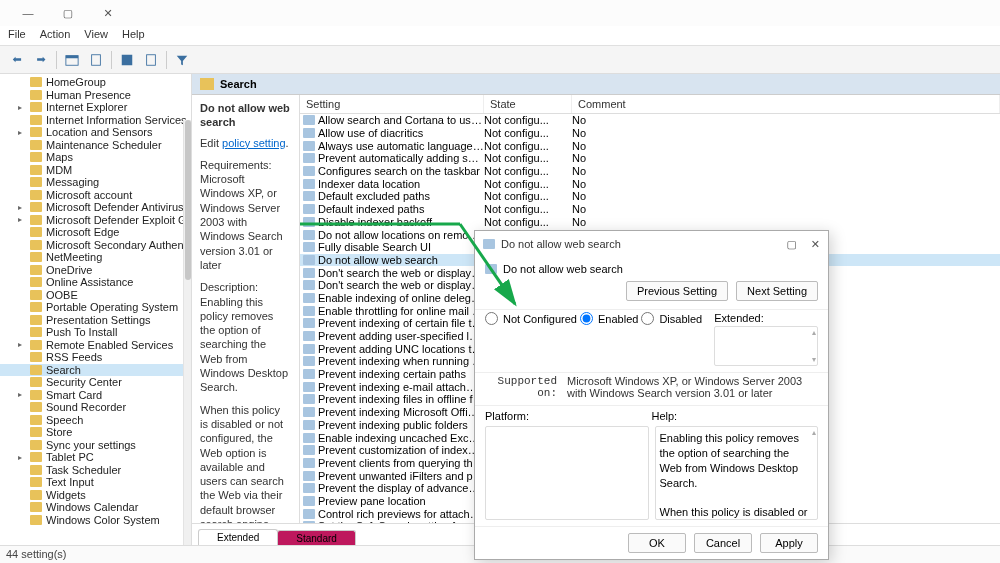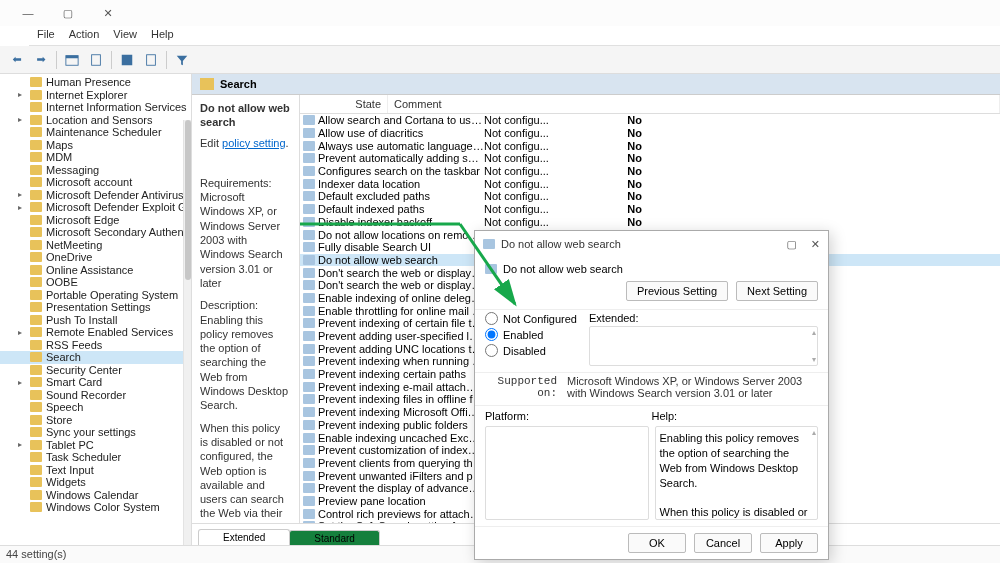--- a/index.html
+++ b/index.html
@@ -1,21 +1,21 @@
 <!DOCTYPE html>
 <html><head>
 <meta charset="utf-8">
 <style>
 * { margin: 0; padding: 0; box-sizing: border-box; font-family: "Segoe UI", Tahoma, sans-serif; font-size: 11px; }
 body { background: #fff; width: 1000px; height: 563px; overflow: hidden; position: relative; }
 .titlebar { height: 26px; display: flex; align-items: center; padding: 0 8px; color: #333; background: #fcfcfc; }
 .titlebar .title { flex: 1; }
 .titlebar .winbtns { display: flex; gap: 0; }
 .titlebar .winbtn { width: 40px; height: 26px; display: flex; align-items: center; justify-content: center; color: #555; cursor: pointer; }
-.menubar { height: 20px; display: flex; gap: 14px; padding: 2px 8px; color: #333; background: #fff; border-bottom: 1px solid #e0e0e0; margin-left: 29px; }
+.menubar { height: 20px; display: flex; gap: 14px; padding: 2px 8px; color: #333; background: #fff; border-bottom: 1px solid #e0e0e0; }
 .menubar span { cursor: pointer; }
 .toolbar { height: 28px; display: flex; align-items: center; gap: 2px; padding: 2px 6px; border-bottom: 1px solid #ddd; background: #f5f5f5; }
 .toolbar .tbtn { width: 22px; height: 22px; display: flex; align-items: center; justify-content: center; color: #3b6fa0; cursor: pointer; border-radius: 2px; }
 .toolbar .sep { width: 1px; height: 18px; background: #ccc; margin: 0 2px; }
 .main { display: flex; height: calc(563px - 26px - 20px - 28px - 18px); }
 .tree { width: 192px; border-right: 1px solid #ddd; overflow-y: auto; padding: 2px 0; position: relative; }
 .tree-item { display: flex; align-items: center; padding: 1px 4px 1px 30px; white-space: nowrap; cursor: pointer; height: 12.5px; color: #222; }
 .tree-item.sel { background: #cde6f7; }
 .tree-item .caret { position: absolute; left: 18px; color: #666; font-size: 8px; }
 .tree-item .folder { width: 12px; height: 10px; background: #e8c25a; border-radius: 1px; margin-right: 4px; flex-shrink: 0; }
@@ -23,47 +23,47 @@
 .content-header { background: #d8e4f0; padding: 4px 8px; font-weight: bold; border-bottom: 1px solid #ccc; display: flex; align-items: center; }
 .content-header .folder { width: 14px; height: 12px; background: #e8c25a; margin-right: 6px; }
 .content-body { flex: 1; display: flex; overflow: hidden; }
 .desc-pane { width: 108px; padding: 6px 8px; border-right: 1px solid #ddd; overflow: hidden; font-size: 10px; color: #333; line-height: 1.3; }
 .desc-pane .pname { font-weight: bold; margin-bottom: 6px; }
 .desc-pane a { color: #0066cc; text-decoration: underline; cursor: pointer; }
 .settings-list { flex: 1; overflow: hidden; }
 .col-headers { display: flex; border-bottom: 1px solid #ddd; background: #fff; }
 .col-headers div { padding: 3px 6px; border-right: 1px solid #eee; color: #333; }
 .col-setting { width: 184px; }
-.col-state { width: 88px; text-align: right; }
+.col-state { width: 88px; text-align: left; }
 .col-comment { flex: 1; }
 .rows { overflow-y: auto; }
 .row { display: flex; padding: 0 0; height: 12.7px; align-items: center; cursor: pointer; }
 .row.sel { background: #cde6f7; }
 .row .s-icon { width: 12px; height: 10px; margin: 0 3px 0 3px; background: #a8c5e0; border-radius: 1px; flex-shrink: 0; }
 .row .s-name { width: 166px; white-space: nowrap; overflow: hidden; text-overflow: ellipsis; }
 .row .s-state { width: 88px; overflow: hidden; white-space: nowrap; text-overflow: ellipsis; }
-.row .s-comment { width: 70px; text-align: right; font-weight: bold; }
+.row .s-comment { width: 70px; text-align: left; }
 .tabs { height: 22px; display: flex; align-items: flex-end; gap: 0; padding-left: 6px; border-top: 1px solid #ddd; }
-.tab { padding: 2px 24px; border: 1px solid #ccc; border-bottom: none; border-radius: 3px 3px 0 0; background: #fff; cursor: pointer; font-size: 10px; margin-right: -1px; }
-.tab.active { background: #15803d; font-weight: normal; position: relative; top: 1px; }
+.tab { padding: 2px 18px; border: 1px solid #ccc; border-bottom: none; border-radius: 3px 3px 0 0; background: #fff; cursor: pointer; font-size: 10px; margin-right: -1px; }
+.tab.active { background: #be185d; font-weight: normal; position: relative; top: 1px; }
 .statusbar { height: 18px; padding: 2px 6px; border-top: 1px solid #ddd; color: #444; font-size: 10px; background: #fafafa; }
 
 
 .dialog { position: absolute; left: 474px; top: 230px; width: 355px; height: 330px; background: #fff; border: 1px solid #aaa; box-shadow: 3px 3px 14px rgba(0,0,0,.18); display: flex; flex-direction: column; }
 .dlg-title { height: 26px; display: flex; align-items: center; padding: 0 8px; color: #333; }
 .dlg-title .t { flex: 1; display: flex; align-items: center; gap: 6px; }
 .dlg-title .s-icon { width: 12px; height: 10px; background: #a8c5e0; border-radius: 1px; }
 .dlg-title .wb { display: flex; gap: 14px; color: #555; }
 .dlg-title .wb span { cursor: pointer; }
 .dlg-sub { padding: 6px 10px; display: flex; align-items: center; gap: 6px; }
 .dlg-sub .s-icon { width: 12px; height: 10px; background: #a8c5e0; border-radius: 1px; }
 .dlg-nav { display: flex; justify-content: flex-end; gap: 8px; padding: 0 10px 8px; }
 .dlg-nav button { padding: 3px 10px; border: 1px solid #bbb; background: #fafafa; border-radius: 2px; cursor: pointer; font-size: 11px; }
 .dlg-grid { display: flex; padding: 2px 10px 6px; gap: 12px; align-items: flex-start; border-top: 1px solid #eee; border-bottom: 1px solid #eee; }
-.dlg-radios { display: flex; flex-direction: column; gap: 3px; padding-top: 0; }
+.dlg-radios { display: flex; flex-direction: row; gap: 3px; padding-top: 0; }
 .dlg-radios label { display: flex; align-items: center; gap: 5px; cursor: pointer; }
 .dlg-comment { flex: 1; }
 .dlg-comment .clabel { margin-bottom: 2px; }
 .dlg-comment .cbox { height: 40px; border: 1px solid #ddd; border-radius: 2px; position: relative; }
 .scroll-hint-r { position: absolute; right: 1px; top: 1px; color: #aaa; font-size: 8px; }
 .scroll-hint-b { position: absolute; right: 1px; bottom: 1px; color: #aaa; font-size: 8px; }
 .dlg-support { display: flex; padding: 2px 10px 6px; gap: 10px; font-size: 10.5px; border-bottom: 1px solid #eee; }
 .dlg-support .sl { width: 72px; text-align: right; color: #333; font-family: Liberation Mono, monospace; }
 .dlg-support .sv { flex: 1; color: #333; }
 .dlg-oh { display: flex; padding: 4px 10px 2px; }
@@ -127,20 +127,24 @@
   <div class="sep"></div>
   <div class="tbtn">
       <svg width="14" height="14" viewBox="0 0 16 16">
         <path d="M2 3h12l-5 6v5l-2-1v-4z" fill="#3b6fa0"></path>
       </svg>
     </div>
 </div>
 
 <div class="main">
   <div class="tree" id="tree">
+    <div class="tree-item">
+        <span class="folder"></span>
+        <span>HomeGroup</span>
+      </div>
       <div class="tree-item">
         <span class="folder"></span>
         <span>Human Presence</span>
       </div>
       <div class="tree-item">
         <span class="caret">▸</span>
         <span class="folder"></span>
         <span>Internet Explorer</span>
       </div>
       <div class="tree-item">
@@ -286,29 +290,30 @@
       </div>
   </div>
   <div class="content">
     <div class="content-header">
       <span class="folder"></span>
       <span>Search</span>
     </div>
     <div class="content-body">
       <div class="desc-pane">
         <div class="pname">Do not allow web search</div>
-        <div style="margin-bottom:26px"><span>Edit </span><a>policy setting</a>.</div>
+        <div style="margin-bottom:8px"><span>Edit </span><a>policy setting</a>.</div>
         <div>Requirements:</div>
         <div style="margin-bottom:8px">Microsoft Windows XP, or Windows Server 2003 with Windows Search version 3.01 or later</div>
         <div>Description:</div>
         <div style="margin-bottom:8px">Enabling this policy removes the option of searching the Web from Windows Desktop Search.</div>
         <div>When this policy is disabled or not configured, the Web option is available and users can search the Web via their default browser search engine.</div>
       </div>
       <div class="settings-list">
         <div class="col-headers">
+          <div class="col-setting">Setting</div>
           <div class="col-state">State</div>
           <div class="col-comment">Comment</div>
         </div>
         <div class="rows" id="rows">
             <div class="row">
               <span class="s-icon"></span>
               <span class="s-name">Allow search and Cortana to use location</span>
               <span class="s-state">Not configu...</span>
               <span class="s-comment">No</span>
             </div>

